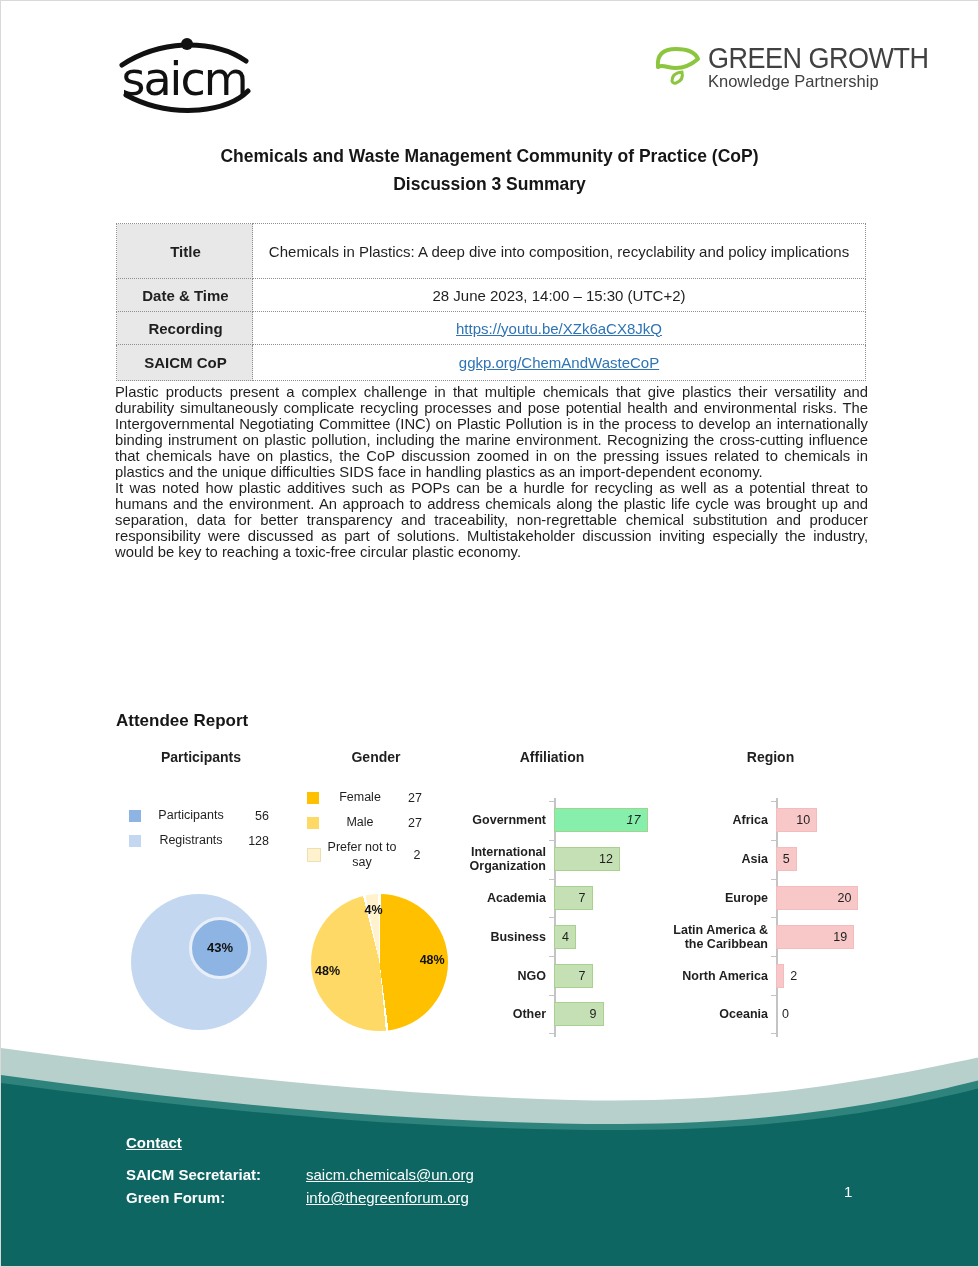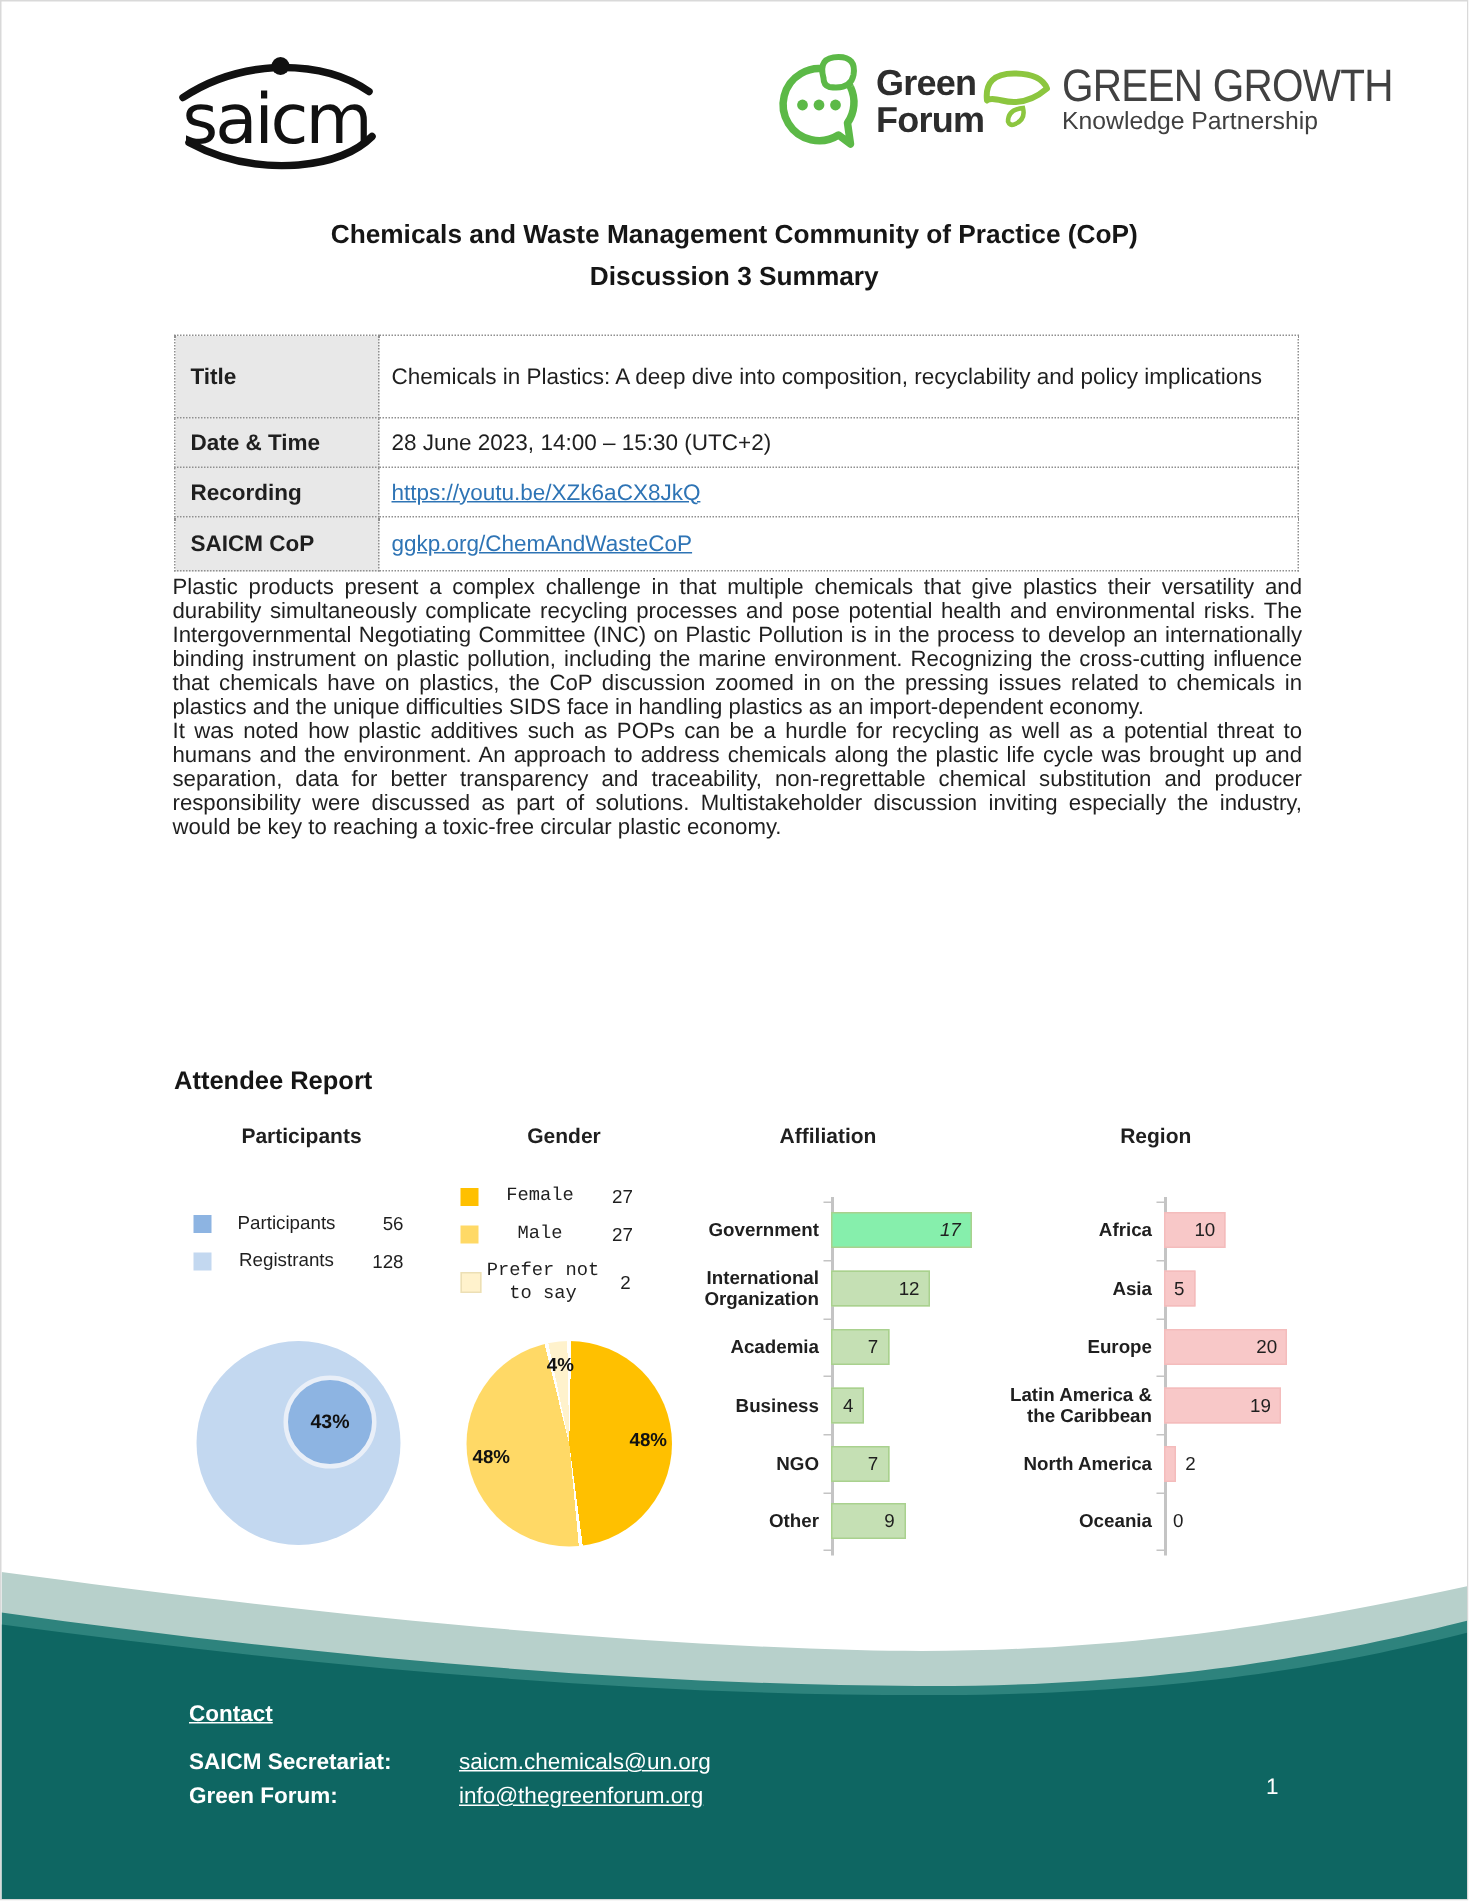--- a/index.html
+++ b/index.html
@@ -11,21 +11,21 @@
   .logo-gforum{position:absolute;left:514px;top:35px;display:flex;align-items:center;gap:7px;}
   .gforum-text{font-weight:bold;color:#2d2d2d;font-size:24px;line-height:25px;letter-spacing:-0.5px;}
   .logo-ggrowth{position:absolute;left:653px;top:40px;display:flex;align-items:center;gap:6px;}
   .ggrowth-text .l1{font-size:27px;line-height:26px;color:#414141;letter-spacing:-0.5px;transform:scaleY(1.12);transform-origin:top left;}
   .ggrowth-text .l2{font-size:16.5px;color:#404040;margin-top:3px;}
 
   
   .doc-title{position:absolute;left:0;right:0;top:141px;text-align:center;font-size:17.5px;font-weight:bold;line-height:28px;color:#161616;}
 
   
-  .info-table{position:absolute;left:115px;top:222px;width:750px;border-collapse:collapse;font-size:15px;}
+  .info-table{position:absolute;left:115px;top:222px;width:750px;border-collapse:collapse;font-size:15px;text-align:center;}
   .info-table td{border:1px dotted #8f8f8f;padding:2px 8px;vertical-align:middle;}
   .info-table td.lab{background:#e8e8e8;font-weight:bold;width:117px;padding-left:10px;}
   .info-table tr.r-title td{height:50px;}
   .info-table tr.r-date td{height:28px;}
   .info-table tr.r-rec td{height:28px;}
   .info-table tr.r-cop td{height:31px;}
   .info-table .val{line-height:25px;}
   a.link{color:#2e74b5;text-decoration:underline;}
 
   
@@ -43,21 +43,21 @@
   .chart-title{text-align:center;font-size:14px;font-weight:bold;padding-top:3px;color:#1f1f1f;}
 
   
   .legend{position:absolute;left:0;right:0;font-size:12.5px;}
   #legend-participants{top:62px;left:18px;}
   #legend-gender{top:44px;left:4px;}
   .lrow{display:flex;align-items:center;margin-bottom:10px;}
   .lsq{width:12px;height:12px;flex:0 0 12px;display:inline-block;}
   .llab{display:inline-block;text-align:center;line-height:15px;}
   #legend-participants .llab{width:100px;}
-  #legend-gender .llab{width:82px;font-family:Liberation Mono, monospace;}
+  #legend-gender .llab{width:82px;}
   .lval{display:inline-block;text-align:right;}
   #legend-participants .lval{width:28px;}
   #legend-gender .lval{width:28px;text-align:center;}
 
   
   .outer-circle{position:absolute;left:20px;top:148px;width:136px;height:136px;border-radius:50%;}
   .inner-circle{position:absolute;left:78px;top:171px;width:56px;height:56px;border-radius:50%;
                 border:3px solid #e9eff8;text-align:center;line-height:56px;font-size:13px;font-weight:bold;color:#111;}
 
   
@@ -100,33 +100,20 @@
 
   <div class="logo-saicm">
     <svg width="160" height="82" viewBox="0 0 160 82">
       <path d="M18,34 Q45,16 80,14 Q118,13 142,30" fill="none" stroke="#111" stroke-width="5" stroke-linecap="round"></path>
       <path d="M22,64 Q55,82 95,79 Q128,76 144,60" fill="none" stroke="#111" stroke-width="5" stroke-linecap="round"></path>
       <circle cx="83" cy="13" r="6" fill="#111"></circle>
       <text x="80" y="64" text-anchor="middle" font-family="DejaVu Sans, sans-serif" font-size="46" fill="#111" letter-spacing="-2">saicm</text>
     </svg>
   </div>
 
-  <div class="logo-gforum">
-    <svg width="62" height="64" viewBox="0 0 62 64">
-      <path d="M52,22 A24,24 0 1 0 44,54 L52,60 L50,46 A24,24 0 0 0 52,22" fill="none" stroke="#5cb947" stroke-width="5" stroke-linejoin="round"></path>
-      <path d="M34,16 Q30,2 44,2 Q56,2 54,14 Q52,24 38,22 Q34,21 34,16 Z" fill="#fff" stroke="#5cb947" stroke-width="4"></path>
-      <circle cx="20" cy="34" r="3.6" fill="#5cb947"></circle>
-      <circle cx="31" cy="34" r="3.6" fill="#5cb947"></circle>
-      <circle cx="42" cy="34" r="3.6" fill="#5cb947"></circle>
-    </svg>
-    <div class="gforum-text">
-      <div>Green</div>
-      <div>Forum</div>
-    </div>
-  </div>
 
   <div class="logo-ggrowth">
     <svg width="48" height="52" viewBox="0 0 48 52">
       <path d="M4,26 Q2,8 22,8 Q40,8 44,18 Q30,30 14,26 Q6,24 4,26 Z" fill="none" stroke="#8cc63f" stroke-width="4" stroke-linejoin="round"></path>
       <path d="M18,40 Q18,32 28,31 Q30,39 22,42 Q19,43 18,40 Z" fill="none" stroke="#8cc63f" stroke-width="3"></path>
     </svg>
     <div class="ggrowth-text">
       <div class="l1">GREEN GROWTH</div>
       <div class="l2">Knowledge Partnership</div>
     </div>

